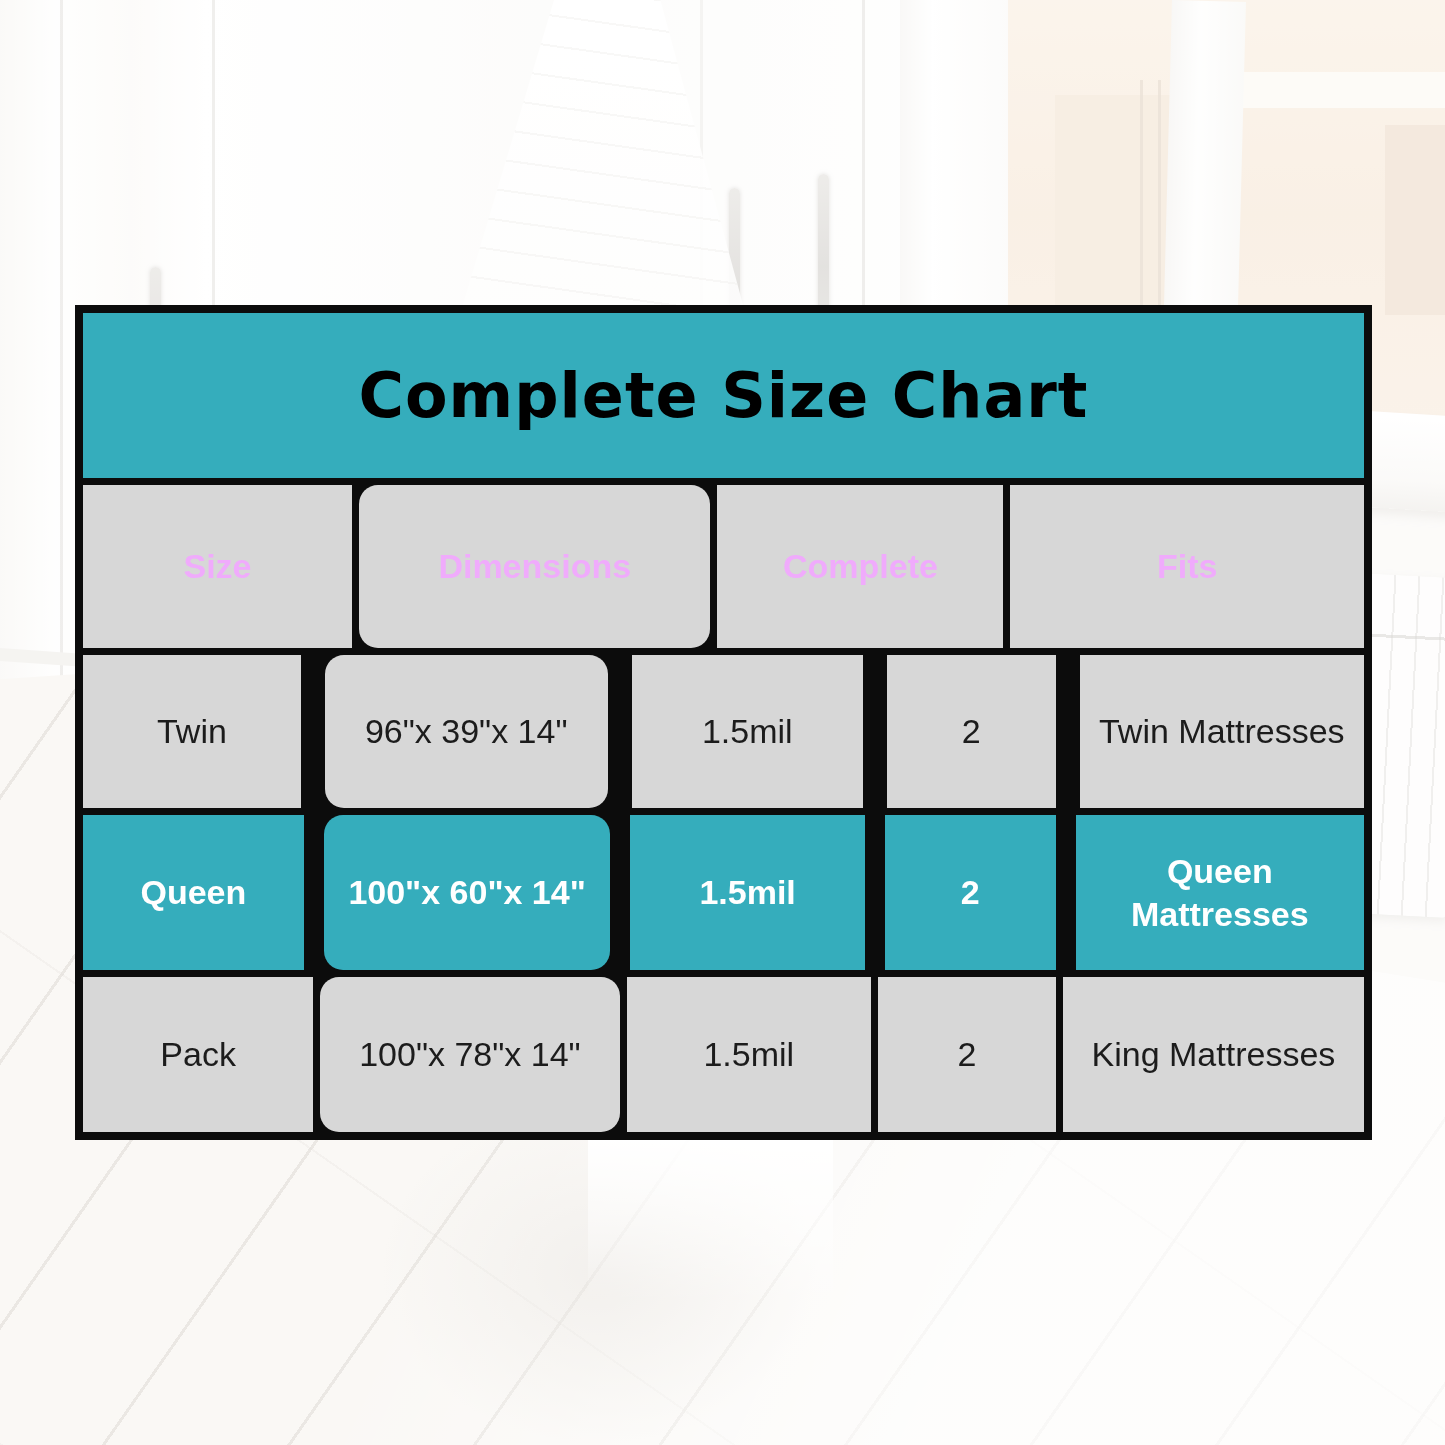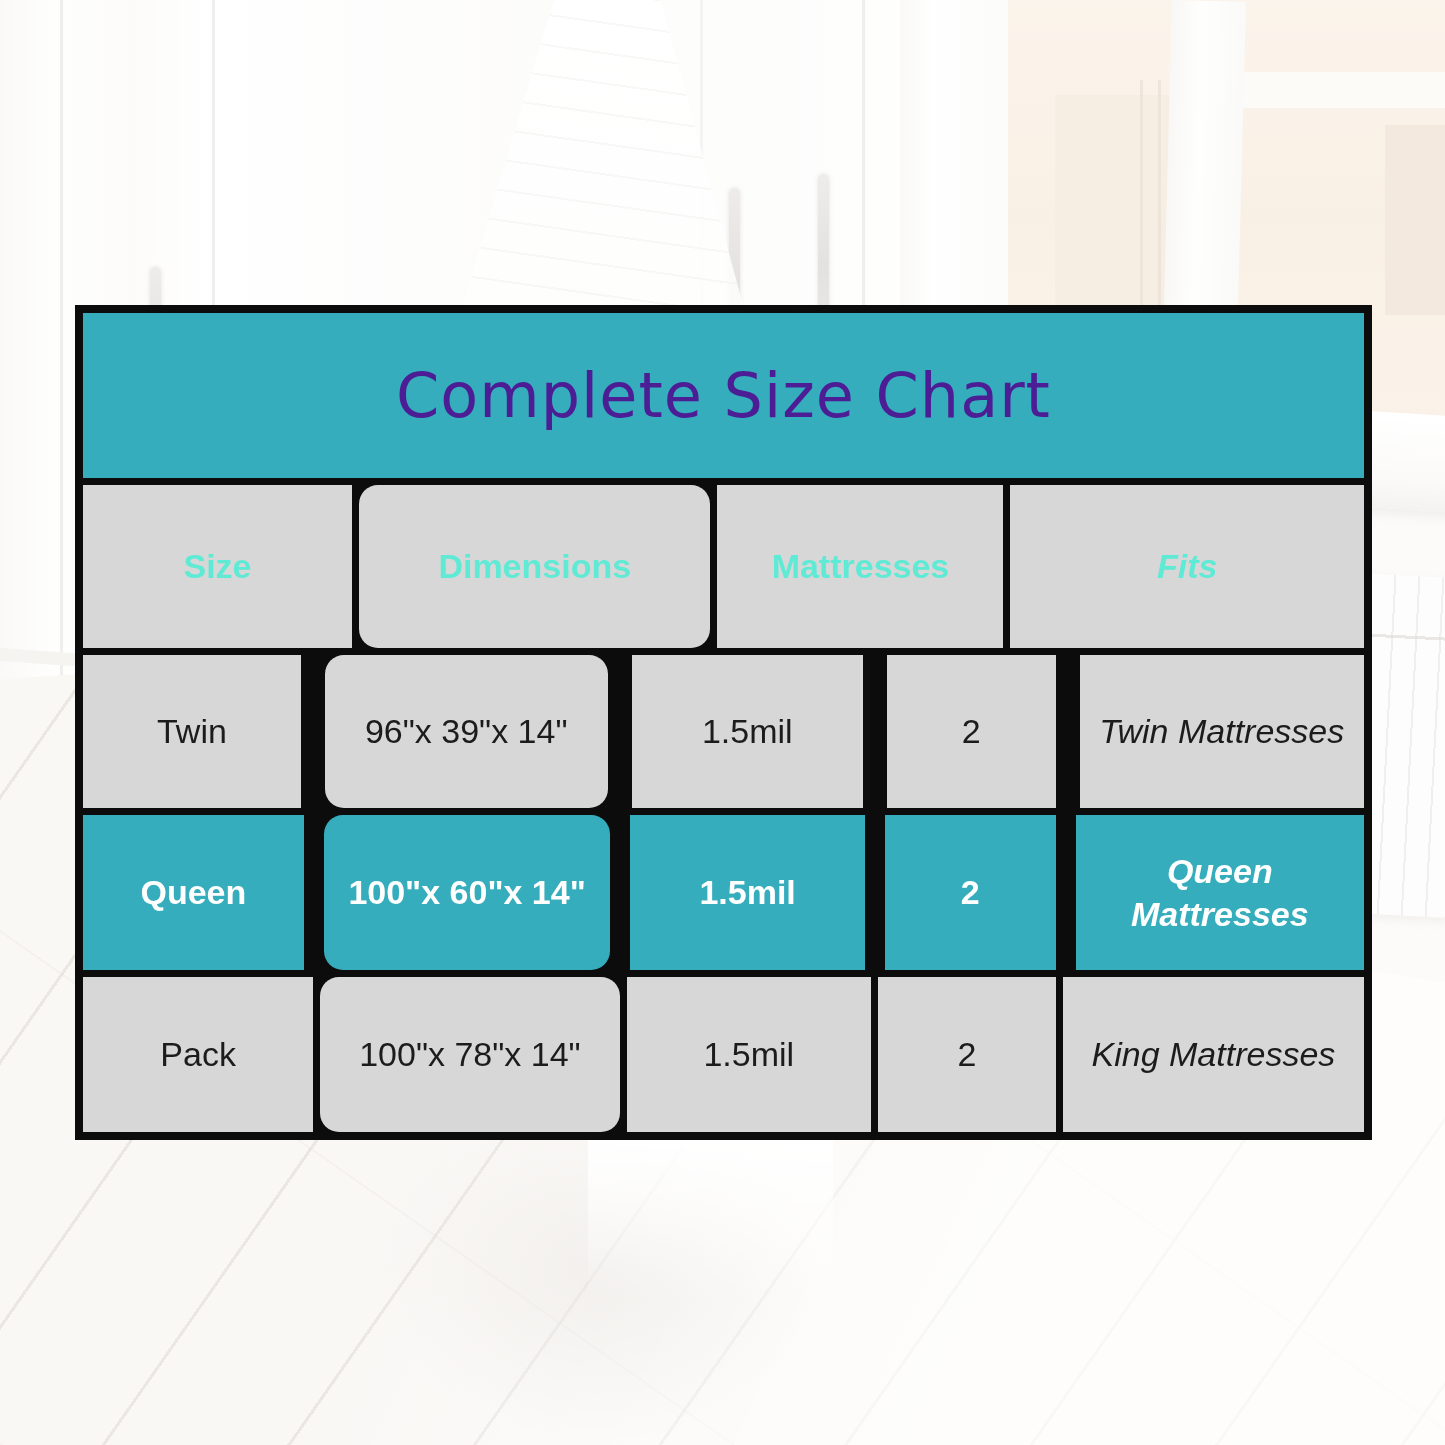--- a/index.html
+++ b/index.html
@@ -136,32 +136,32 @@
     font-size: 34px;
     padding: 8px 14px;
     box-sizing: border-box;
     min-width: 0;
     line-height: 1.25;
   }
   .c-size  { flex: 228 0 0; }
   .c-dim   { flex: 306 0 0; border-radius: 19px; }
   .c-thick { flex: 244 0 0; }
   .c-pack  { flex: 169 0 0; }
-  .c-fits  { flex: 308 0 0; font-style: italic; }
+  .c-fits  { flex: 308 0 0; }
 
   .cell.title-cell {
     flex: 1 0 0;
     background: #35adbc;
-    color: #4c1d95;
+    color: #000000;
     font-family: "DejaVu Sans", sans-serif;
-    font-weight: 400;
+    font-weight: 700;
     font-size: 62px;
     letter-spacing: 1px;
   }
-  .cell.header-cell { font-weight: bold; color: #5eead4; }
+  .cell.header-cell { font-weight: bold; color: #f0abfc; }
   .trow.r-queen .cell {
     background: #35adbc;
     color: #ffffff;
     font-weight: bold;
   }
 </style>
 </head>
 <body>
 
 <div class="stage">
@@ -200,21 +200,21 @@
 
   <div class="size-chart">
 
     <div class="trow r-title">
       <div class="cell title-cell">Complete Size Chart</div>
     </div>
 
     <div class="trow r-header">
       <div class="cell header-cell c-size">Size</div>
       <div class="cell header-cell c-dim">Dimensions</div>
-      <div class="cell header-cell c-thick">Mattresses</div>
+      <div class="cell header-cell c-thick">Complete</div>
       <div class="cell header-cell c-fits">Fits</div>
     </div>
 
     <div class="trow r-twin">
       <div class="cell c-size">Twin</div>
       <div class="cell c-dim">96"x 39"x 14"</div>
       <div class="cell c-thick">1.5mil</div>
       <div class="cell c-pack">2</div>
       <div class="cell c-fits">Twin Mattresses</div>
     </div>

